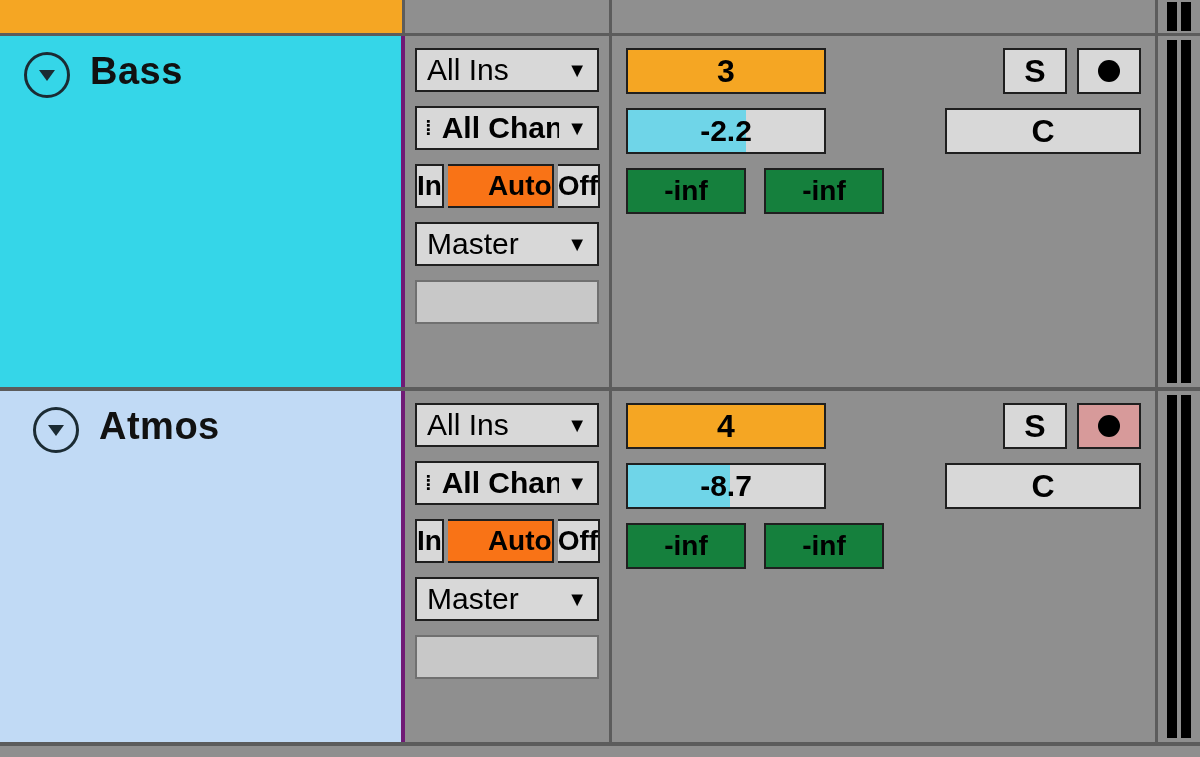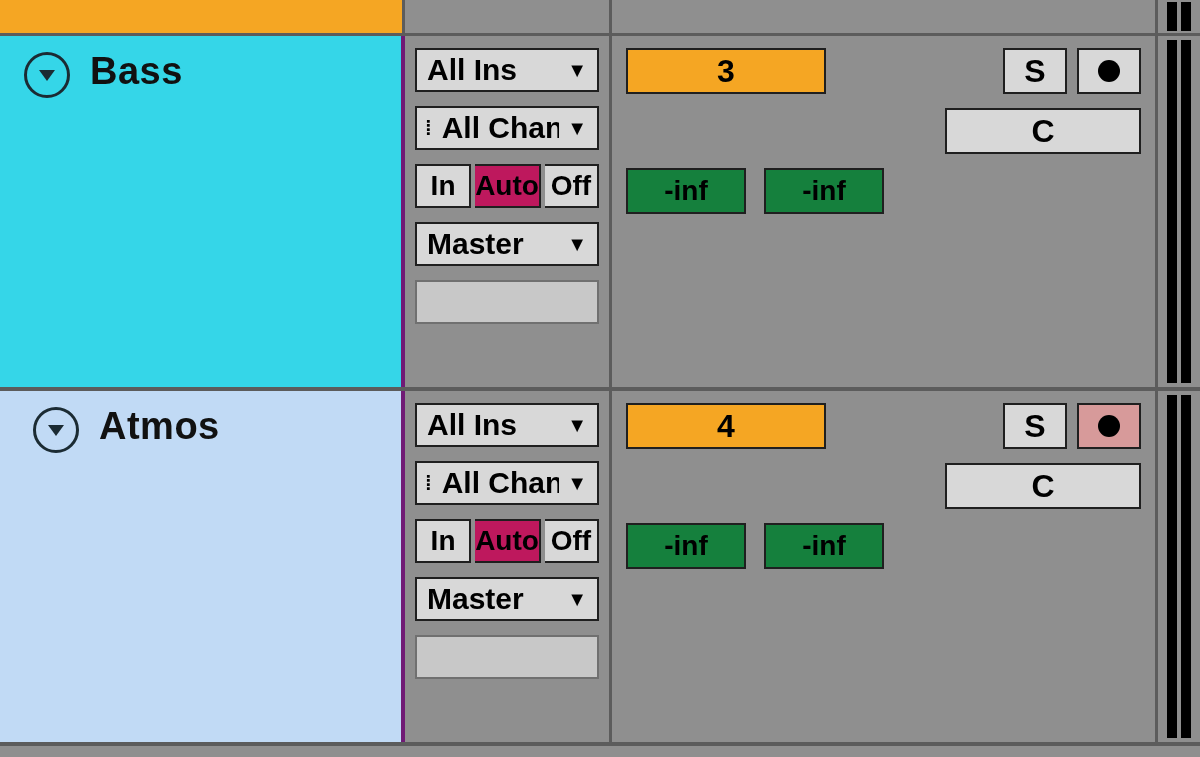--- a/index.html
+++ b/index.html
@@ -63,39 +63,39 @@
   width:207px;
   height:100%;
   border-right:3px solid #5c5c5c;
   background:#8f8f8f;
   padding:12px 10px;
   display:flex;flex-direction:column;gap:14px;
 }
 .dd{
   height:44px;background:#d8d8d8;border:2px solid #1f1f1f;
   display:flex;align-items:center;justify-content:space-between;
-  padding:0 10px;font-size:30px;font-weight:700;cursor:pointer;
+  padding:0 10px;font-size:30px;font-weight:400;cursor:pointer;
 }
 .dd .tri{font-size:20px;}
 .dd2{
   height:44px;background:#d8d8d8;border:2px solid #1f1f1f;
   display:flex;align-items:center;gap:8px;
   padding:0 10px 0 8px;font-size:30px;font-weight:600;cursor:pointer;
   white-space:nowrap;overflow:hidden;
 }
 .dd2 .grip{font-size:20px;line-height:1;margin-right:2px;}
 .dd2 .lbl{flex:1;overflow:hidden;}
 .dd2 .tri{font-size:20px;}
 .mon-row{display:flex;gap:4px;}
 .mon-btn{
   flex:1;height:44px;background:#d8d8d8;border:2px solid #1f1f1f;
   display:flex;align-items:center;justify-content:center;
   font-size:28px;font-weight:700;cursor:pointer;
 }
-.mon-btn.active{background:#be185d;}
+.mon-btn.active{background:#f97316;padding-left:40px;}
 .mon-btn + .mon-btn{border-left:none;}
 .blank-slot{
   height:44px;background:#c8c8c8;border:2px solid #707070;
 }
 
 
 .mix-panel{
   flex:1;
   height:100%;
   background:#8f8f8f;
@@ -201,20 +201,24 @@
       <div class="mix-row">
         <div class="track-num">3</div>
         <div class="right-btns">
           <div class="sq-btn">S</div>
           <div class="rec-btn">
             <div class="rec-dot"></div>
           </div>
         </div>
       </div>
       <div class="mix-row">
+        <div class="vol-box">
+          <div class="vol-fill" style="width:60%"></div>
+          <div class="vol-text">-2.2</div>
+        </div>
         <div class="pan-box">C</div>
       </div>
       <div class="send-row">
         <div class="send">-inf</div>
         <div class="send">-inf</div>
       </div>
     </div>
 
     <div class="meter-panel">
         <span></span>
@@ -259,20 +263,24 @@
       <div class="mix-row">
         <div class="track-num">4</div>
         <div class="right-btns">
           <div class="sq-btn">S</div>
           <div class="rec-btn armed">
             <div class="rec-dot"></div>
           </div>
         </div>
       </div>
       <div class="mix-row">
+        <div class="vol-box">
+          <div class="vol-fill" style="width:52%"></div>
+          <div class="vol-text">-8.7</div>
+        </div>
         <div class="pan-box">C</div>
       </div>
       <div class="send-row">
         <div class="send">-inf</div>
         <div class="send">-inf</div>
       </div>
     </div>
 
     <div class="meter-panel">
         <span></span>

